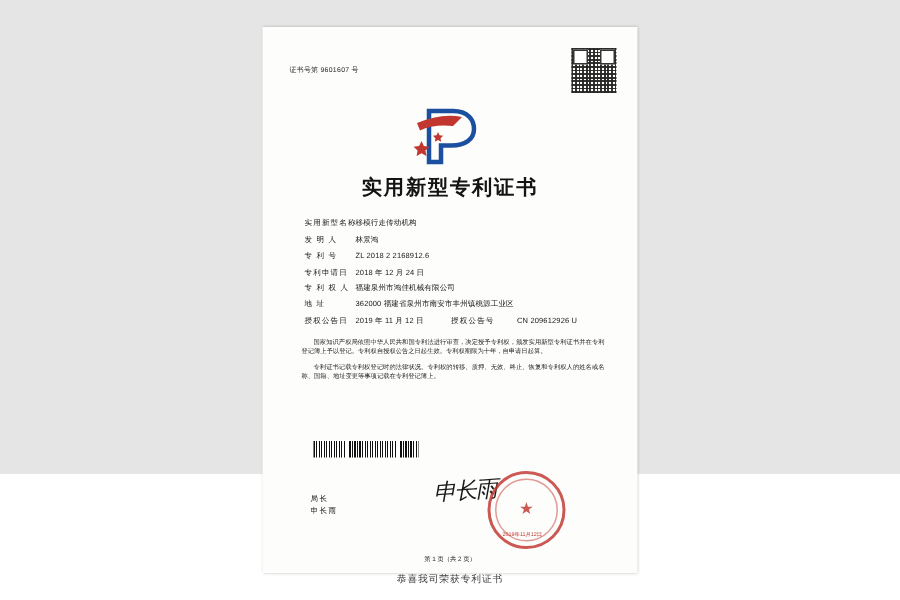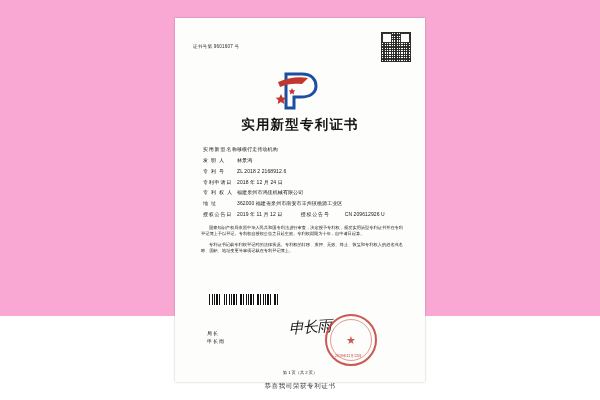--- a/index.html
+++ b/index.html
@@ -8,21 +8,21 @@
     width: 600px;
     height: 400px;
     background: #ffffff;
     font-family: "Liberation Sans", sans-serif;
     overflow: hidden;
   }
   #stage {
     position: relative;
     width: 600px;
     height: 316px;
-    background: #f9a8d4;
+    background: #e5e5e5;
   }
   
   .cert-page {
     position: absolute;
     left: 175px;
     top: 18px;
     width: 250px;
     height: 364px;
     background: #fdfdfb;
     box-shadow: 0 0 2px rgba(0,0,0,0.25);

